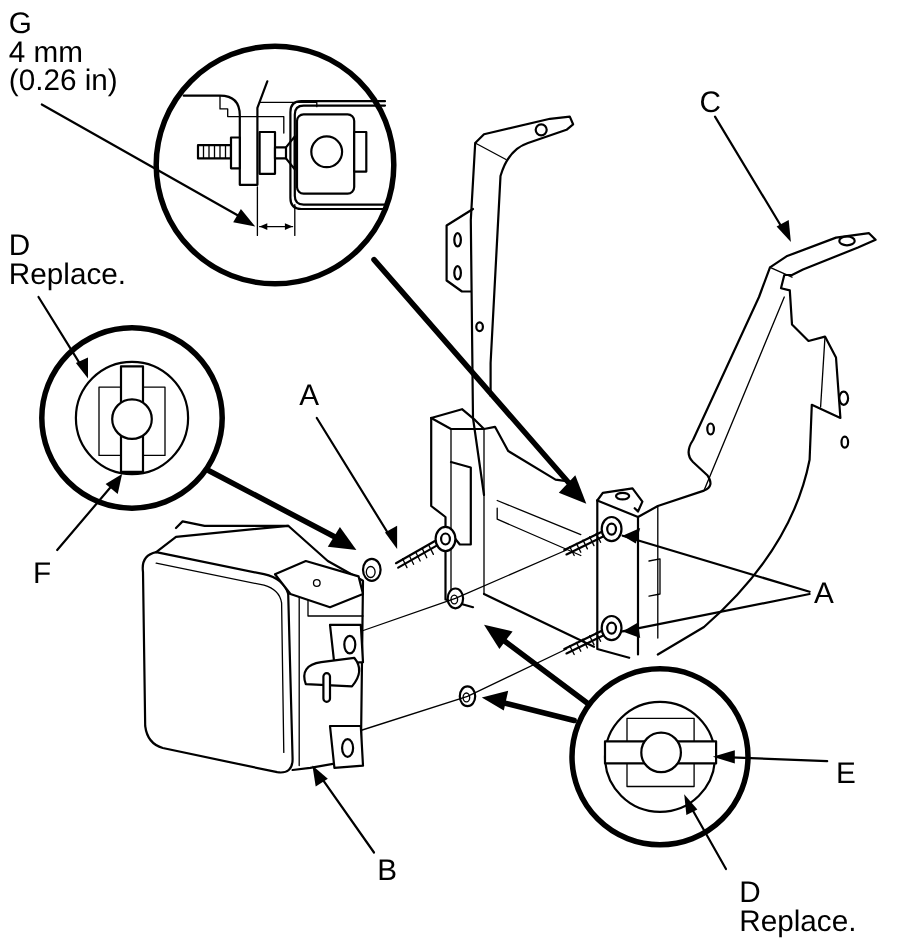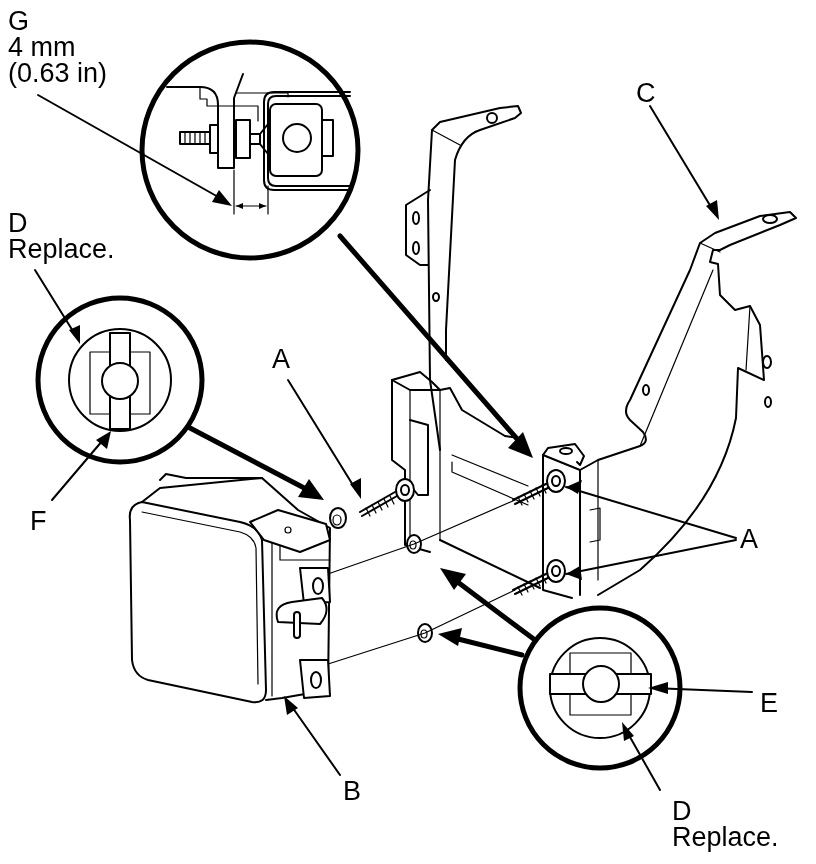--- a/index.html
+++ b/index.html
@@ -186,21 +186,21 @@
   <path class="stroke w2" d="M752 692 L652 688"></path>
   <path d="M648 688 L668 682 L668 694 Z" fill="#000"></path>
 
   <path class="stroke w2" d="M660 790 L626 730"></path>
   <path d="M622 722 L634 736 L624 741 Z" fill="#000"></path>
 </svg>
 
 <div class="lbl" style="left:8px; top:8px;">
   <div>G</div>
   <div>4 mm</div>
-  <div>(0.63 in)</div>
+  <div>(0.26 in)</div>
 </div>
 
 <div class="lbl" style="left:8px; top:210px;">
   <div>D</div>
   <div>Replace.</div>
 </div>
 
 <div class="lbl" style="left:30px; top:508px;">F</div>
 <div class="lbl" style="left:272px; top:346px;">A</div>
 <div class="lbl" style="left:740px; top:526px;">A</div>

